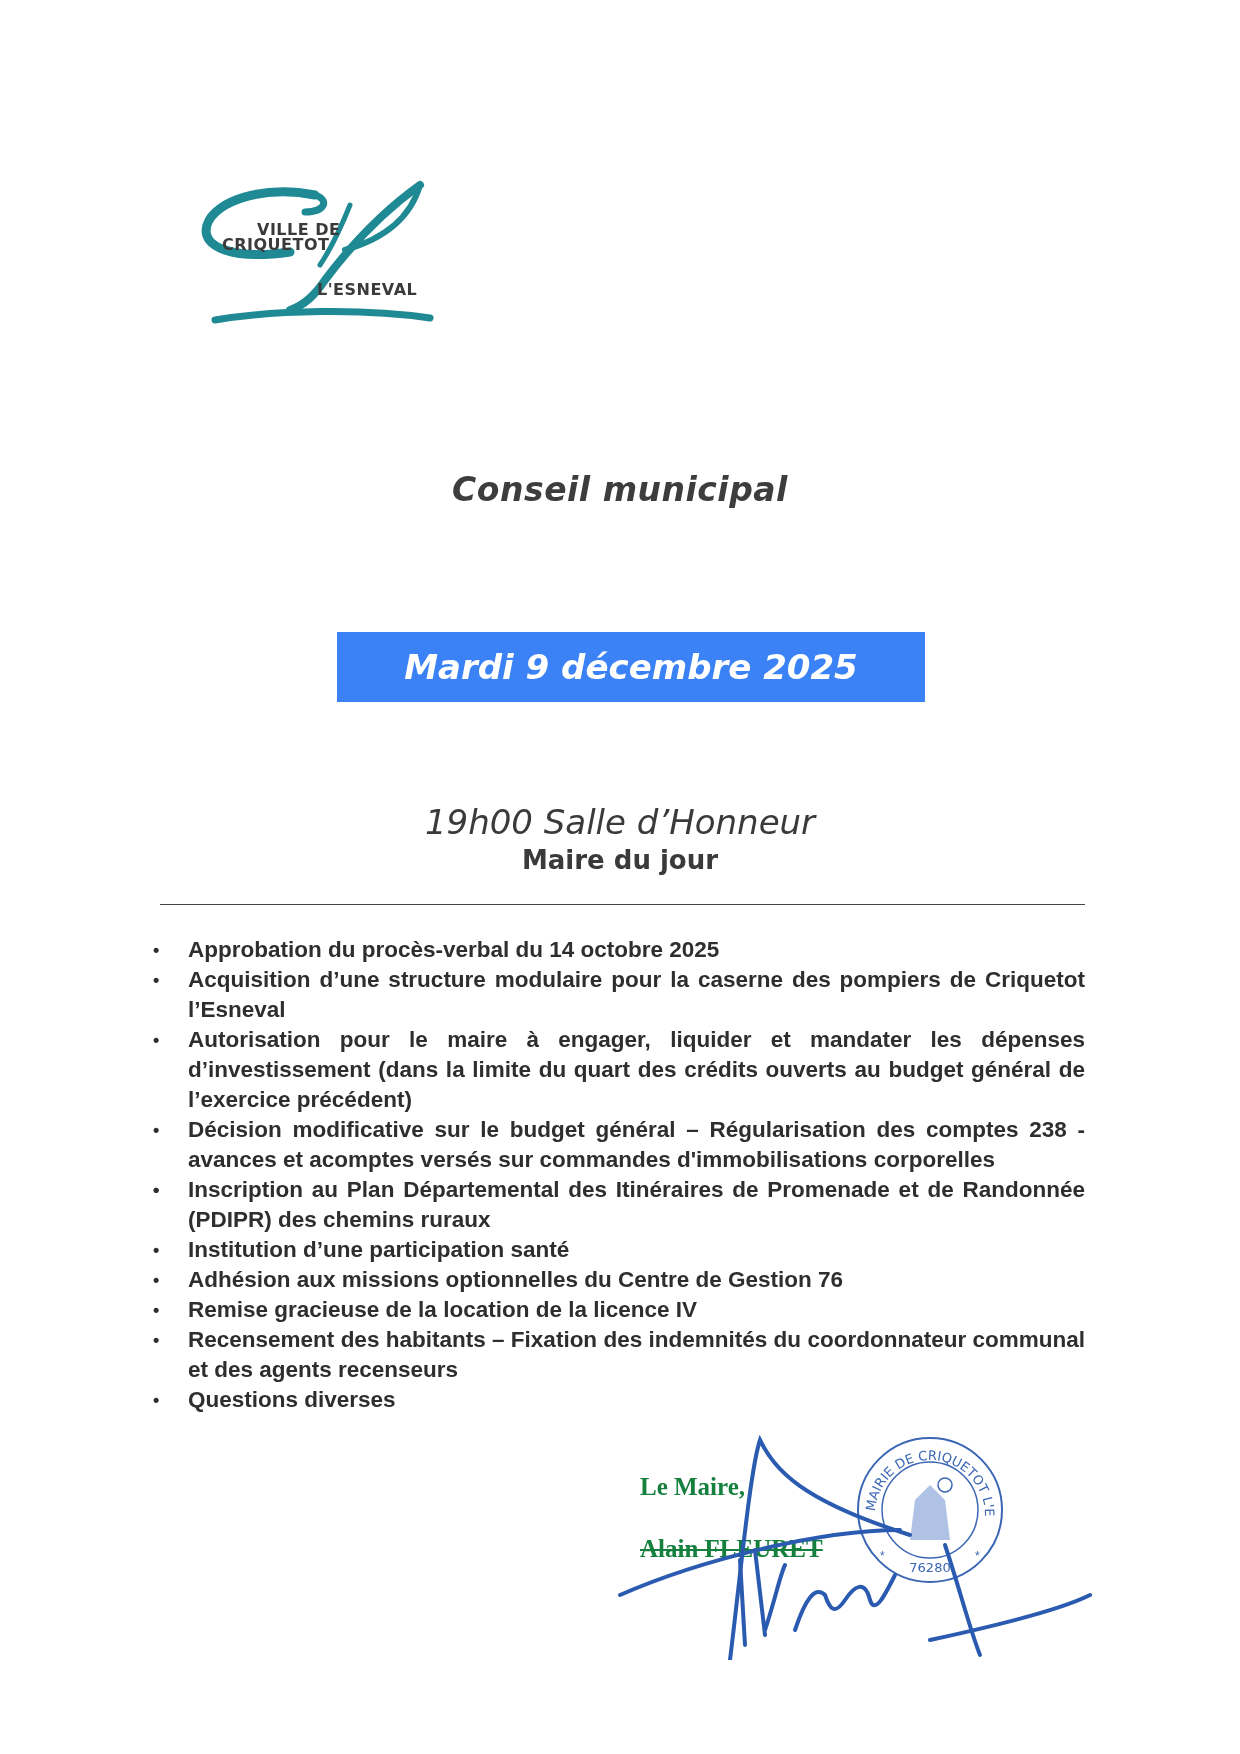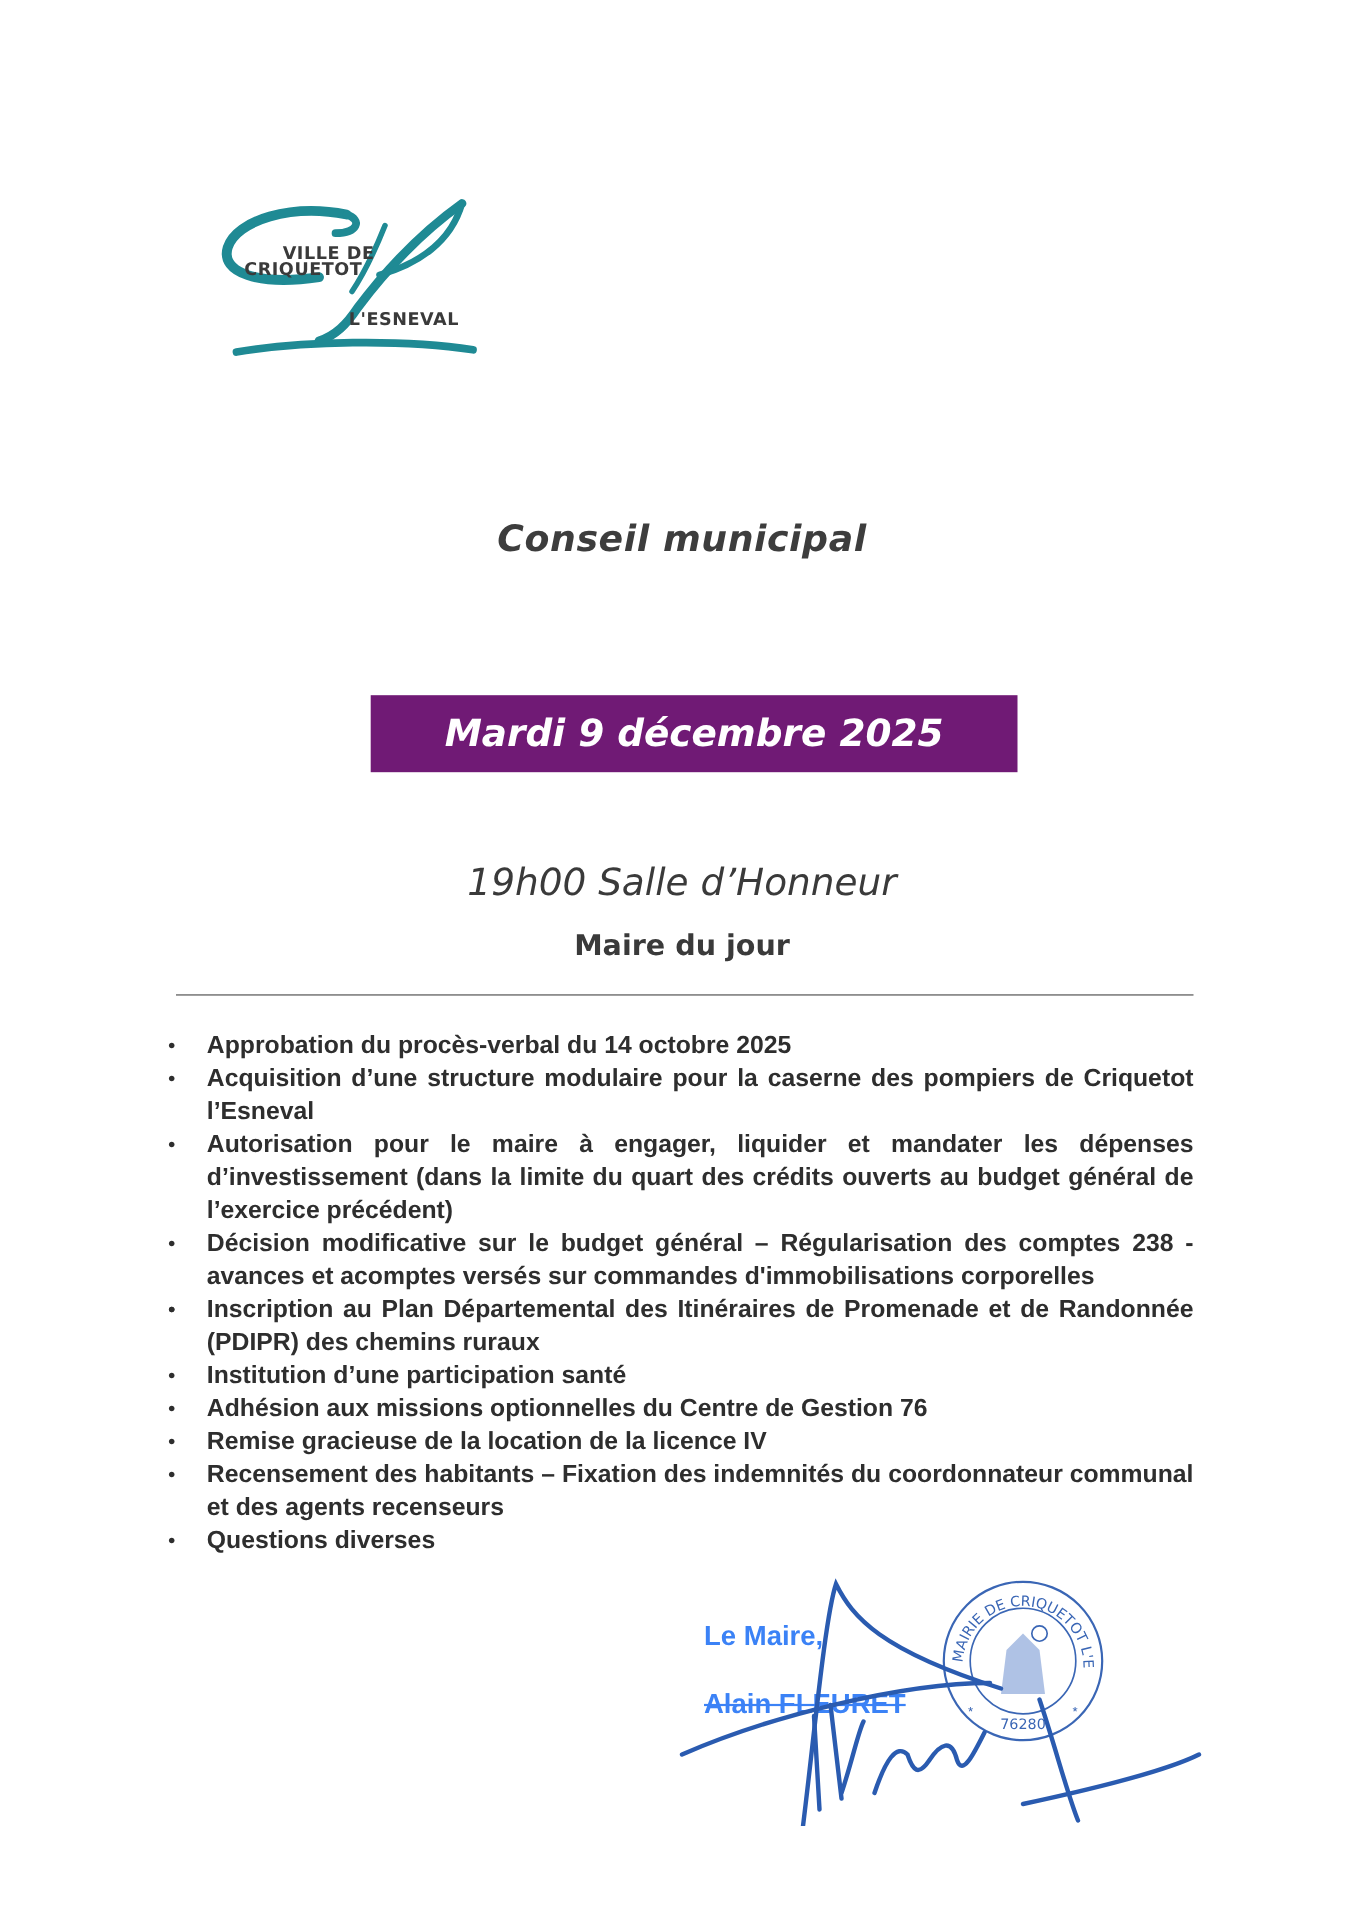--- a/index.html
+++ b/index.html
@@ -47,37 +47,37 @@
       font-size: 33px;
       color: #3d3d3d;
       letter-spacing: 0.5px;
     }
     .date-band {
       position: absolute;
       left: 337px;
       top: 632px;
       width: 588px;
       height: 70px;
-      background: #701a75;
+      background: #3b82f6;
       display: flex;
       align-items: center;
       justify-content: center;
     }
     .date-band span {
       font-family: "DejaVu Sans", sans-serif;
       font-style: italic;
       font-weight: bold;
       font-size: 34px;
       color: #ffffff;
     }
     .time-place {
       position: absolute;
       left: 0;
       width: 1240px;
-      top: 783px;
+      top: 802px;
       text-align: center;
       font-family: "DejaVu Sans", sans-serif;
       font-style: italic;
       font-size: 34px;
       color: #3a3a3a;
     }
     .agenda-title {
       position: absolute;
       left: 0;
       width: 1240px;
@@ -123,24 +123,24 @@
     }
     .signature-block {
       position: absolute;
       left: 600px;
       top: 1400px;
       width: 500px;
       height: 260px;
     }
     .sig-label {
       position: absolute;
-      font-family: Liberation Sans, sans-serif;
+      font-family: Liberation Serif, serif;
       font-weight: bold;
       font-size: 25px;
-      color: #3b82f6;
+      color: #15803d;
     }
     .sig-title { left: 40px; top: 73px; }
     .sig-name { left: 40px; top: 135px; text-decoration: line-through; text-decoration-thickness: 2px; }
     .stamp {
       position: absolute;
       left: 250px;
       top: 30px;
       width: 160px;
       height: 160px;
     }

